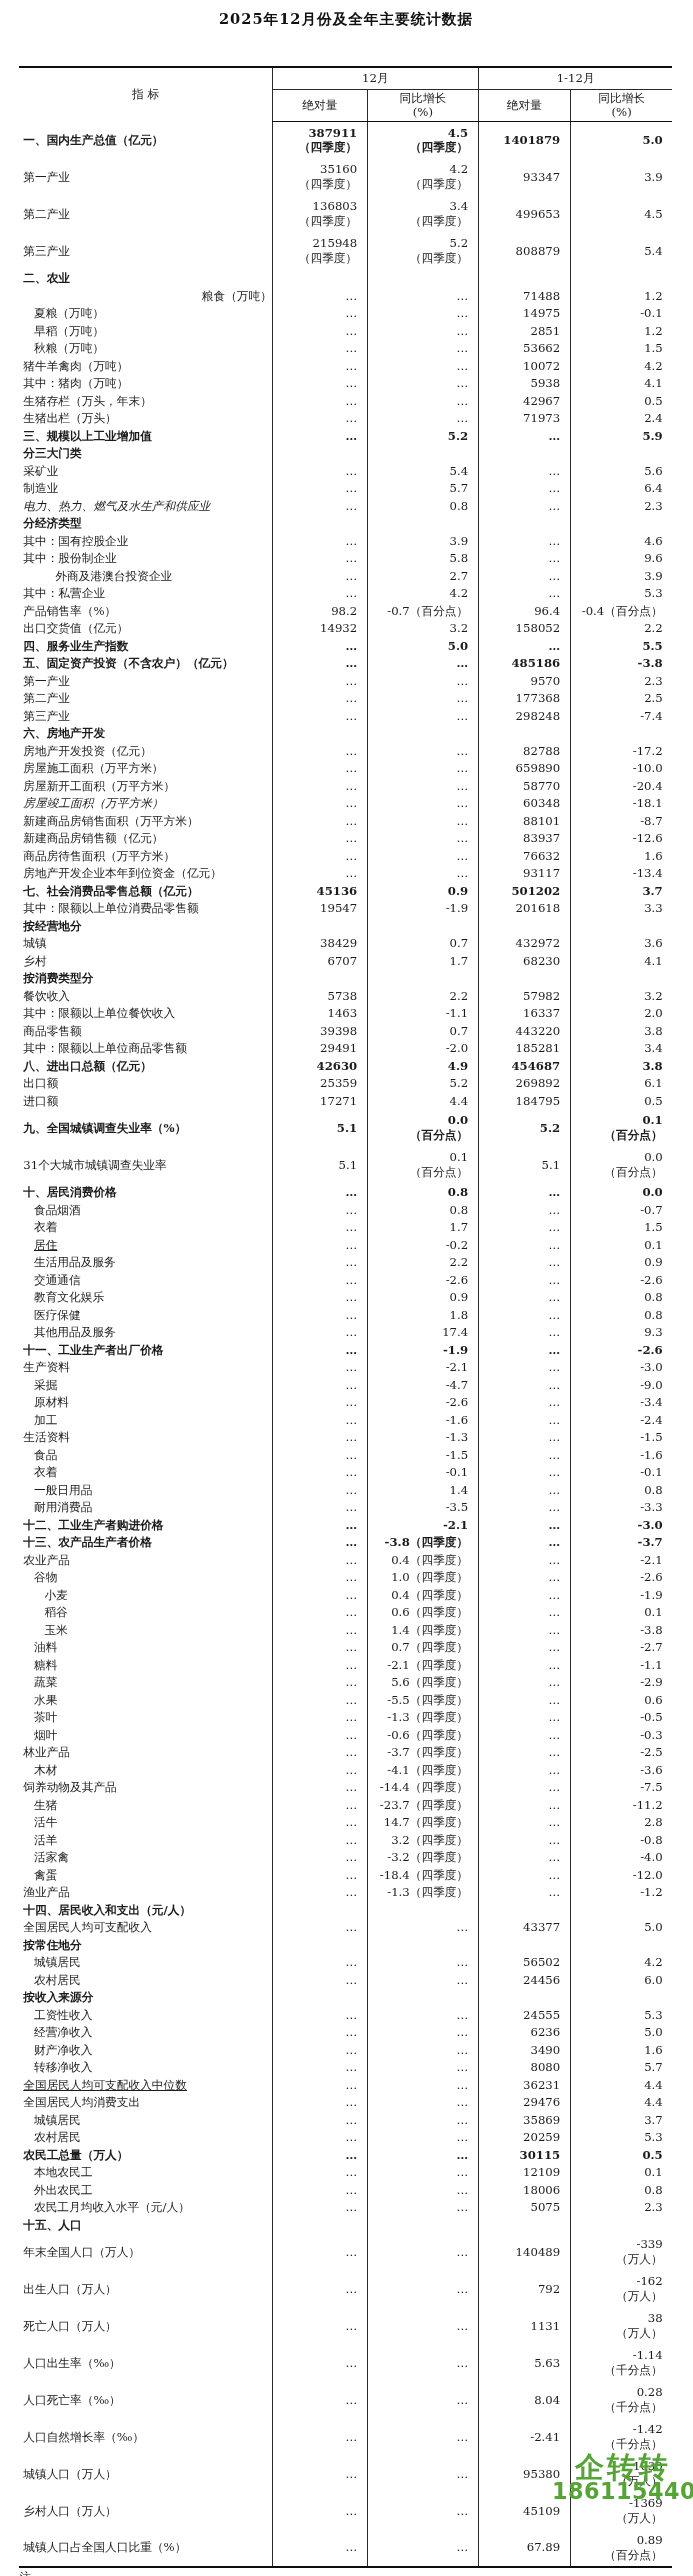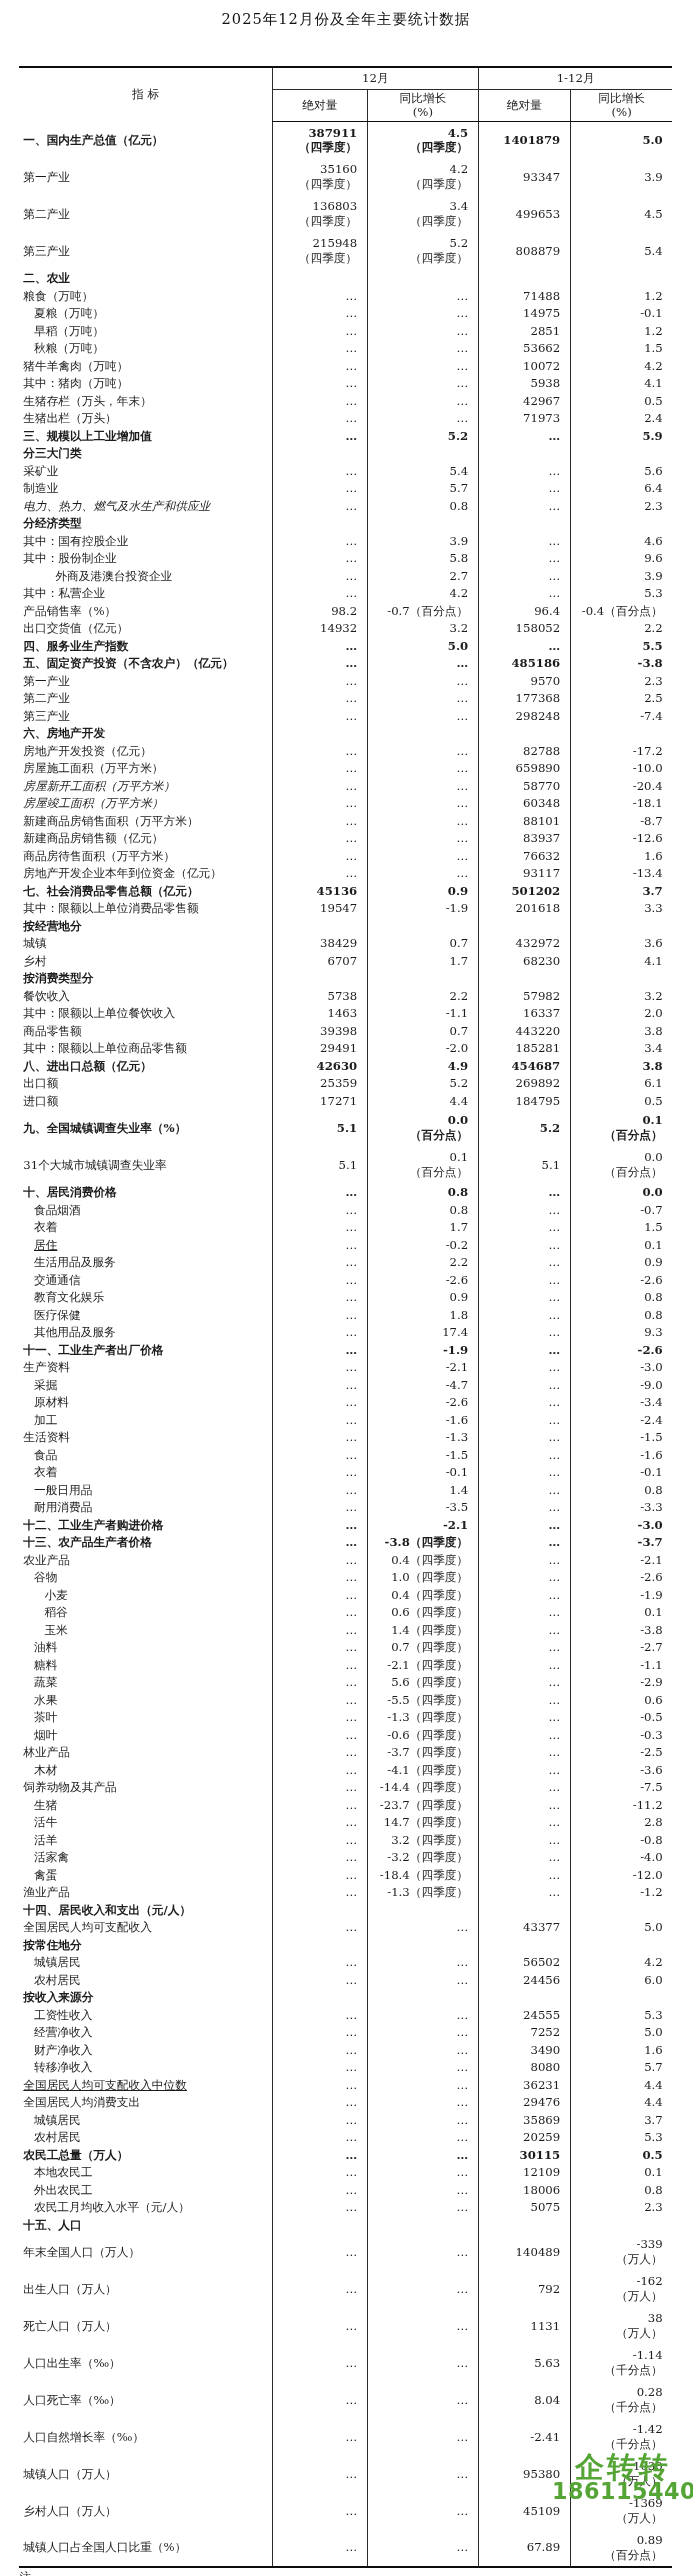--- a/index.html
+++ b/index.html
@@ -3,21 +3,21 @@
 <meta charset="utf-8">
 <style>
   html,body{margin:0;padding:0}
   body{
     width:694px;height:2576px;overflow:hidden;position:relative;
     background:#ffffff;color:#1c1c1c;
     font-family:"DejaVu Serif","Liberation Serif",serif;
   }
   .page{padding:7.8px 21.4px 0 19.4px}
   .doc-title{
-    font-size:14.6px;font-weight:normal;text-align:center;
+    font-size:14.6px;font-weight:bold;text-align:center;
     margin:1.9px 0 0 0;letter-spacing:1px;color:#111;
   }
   table.stats{
     border-collapse:collapse;table-layout:fixed;width:653px;margin-top:37px;
   }
   col.w-ind{width:253px}
   col.w-c1{width:95px}
   col.w-c2{width:111px}
   col.w-c3{width:92px}
   col.w-c4{width:102px}
@@ -121,21 +121,21 @@
           <td class="num c4">5.4</td>
         </tr>
         <tr class="r b">
           <td class="lab" style="padding-left: 3.9px;">二、农业</td>
           <td class="num c1"></td>
           <td class="num c2"></td>
           <td class="num c3"></td>
           <td class="num c4"></td>
         </tr>
         <tr class="r">
-          <td class="lab" style="padding-left: 3.9px;">粮食（万吨）</td>
+          <td class="lab" style="padding-left: 3.9px; text-align: right;">粮食（万吨）</td>
           <td class="num c1">…</td>
           <td class="num c2">…</td>
           <td class="num c3">71488</td>
           <td class="num c4">1.2</td>
         </tr>
         <tr class="r">
           <td class="lab" style="padding-left: 14.6px;">夏粮（万吨）</td>
           <td class="num c1">…</td>
           <td class="num c2">…</td>
           <td class="num c3">14975</td>
@@ -317,21 +317,21 @@
           <td class="num c4">-17.2</td>
         </tr>
         <tr class="r">
           <td class="lab" style="padding-left: 3.9px;">房屋施工面积（万平方米）</td>
           <td class="num c1">…</td>
           <td class="num c2">…</td>
           <td class="num c3">659890</td>
           <td class="num c4">-10.0</td>
         </tr>
         <tr class="r">
-          <td class="lab" style="padding-left: 3.9px; font-style: italic;">房屋新开工面积（万平方米）</td>
+          <td class="lab" style="padding-left: 3.9px;">房屋新开工面积（万平方米）</td>
           <td class="num c1">…</td>
           <td class="num c2">…</td>
           <td class="num c3">58770</td>
           <td class="num c4">-20.4</td>
         </tr>
         <tr class="r">
           <td class="lab" style="padding-left: 3.9px; font-style: italic;">房屋竣工面积（万平方米）</td>
           <td class="num c1">…</td>
           <td class="num c2">…</td>
           <td class="num c3">60348</td>
@@ -807,21 +807,21 @@
           <td class="lab" style="padding-left: 14.6px;">工资性收入</td>
           <td class="num c1">…</td>
           <td class="num c2">…</td>
           <td class="num c3">24555</td>
           <td class="num c4">5.3</td>
         </tr>
         <tr class="r">
           <td class="lab" style="padding-left: 14.6px;">经营净收入</td>
           <td class="num c1">…</td>
           <td class="num c2">…</td>
-          <td class="num c3">7252</td>
+          <td class="num c3">6236</td>
           <td class="num c4">5.0</td>
         </tr>
         <tr class="r">
           <td class="lab" style="padding-left: 14.6px;">财产净收入</td>
           <td class="num c1">…</td>
           <td class="num c2">…</td>
           <td class="num c3">3490</td>
           <td class="num c4">1.6</td>
         </tr>
         <tr class="r">

